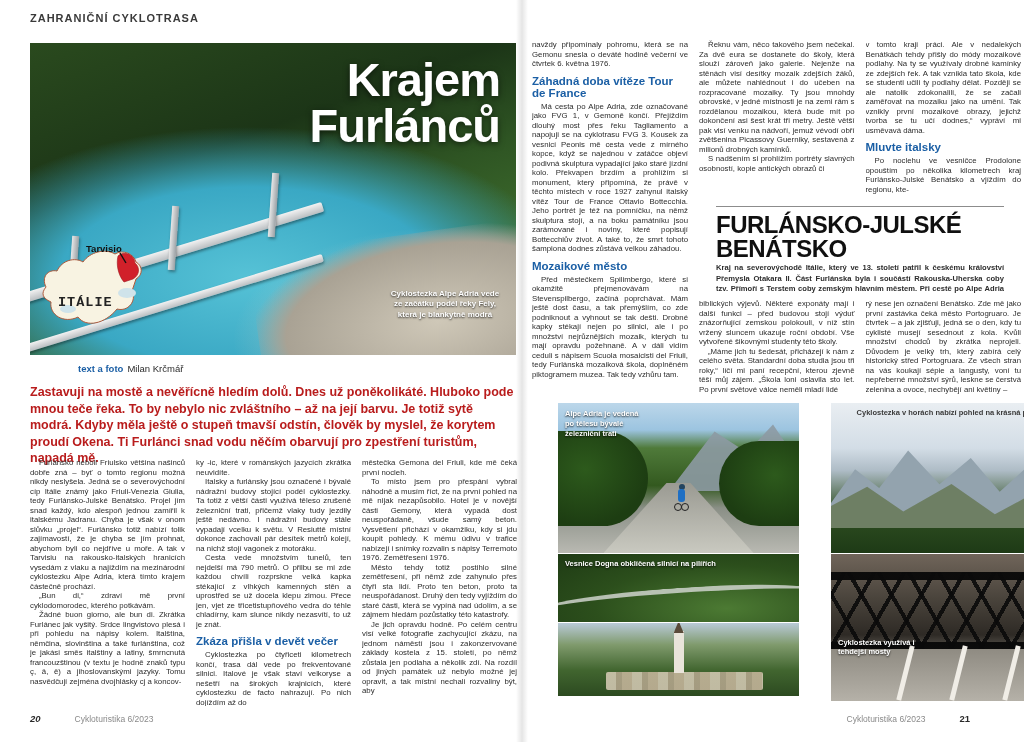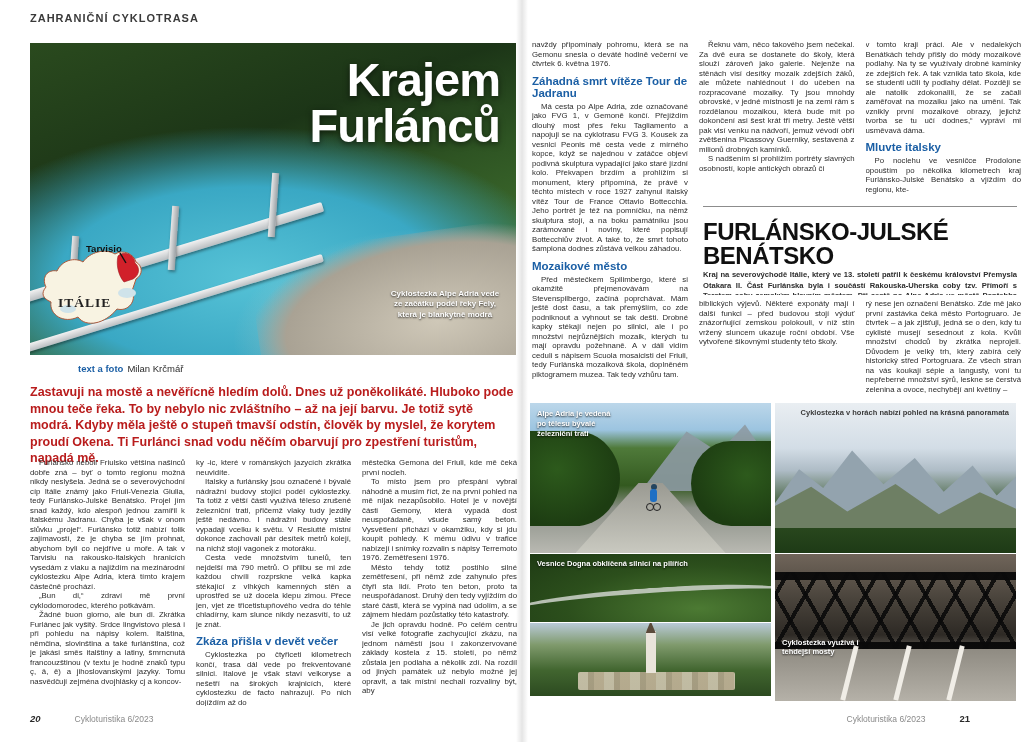--- a/index.html
+++ b/index.html
@@ -48,21 +48,21 @@
   .hero-caption {
     position:absolute; right:12px; bottom:34px; width:118px; text-align:center;
     color:#ffffff; font-size:8px; font-weight:bold; line-height:1.35;
     text-shadow:0 1px 2px rgba(0,0,0,0.8);
   }
   .hero-map { position:absolute; left:2px; bottom:4px; width:128px; height:122px; }
   .map-city {
     position:absolute; left:54px; top:14px; font-size:9.5px; font-weight:bold; color:#111;
   }
   .map-country {
-    position:absolute; left:26px; top:66px; font-family:Liberation Serif, serif;
+    position:absolute; left:26px; top:66px; font-family:Liberation Mono, monospace;
     font-size:13.5px; font-weight:bold; letter-spacing:1px; color:#222;
   }
   
   .byline { position:absolute; left:30px; top:363px; font-size:9.5px; color:#2c2c2c;margin-left:48px; }
   .byline .pre { color:#1b5fa5; font-weight:bold; margin-right:4px; }
   .lead {
     position:absolute; left:30px; top:384px; width:487px; font-size:12.5px; font-weight:bold;
     color:#b91c1c; line-height:1.32; text-align:left;
   }
   
@@ -71,26 +71,26 @@
   .body-text p { font-size:7.8px; line-height:1.22; text-align:justify; color:#2c2c2c; }
   .body-text p.ind { text-indent:9px; }
   .bluehead { color:#1b5fa5; font-size:11.5px; font-weight:bold; line-height:1.05; margin:6px 0 3px; }
   .left-cols { position:absolute; left:30px; top:458px; width:487px; height:248px; }
   
   .rp-top { position:absolute; left:532px; top:40px; width:489px; height:357px; display:flex; gap:11px; }
   .rp-c1 { width:156px; flex:none; overflow:hidden; }
   .rp-wrap { flex:1 1 auto; display:flex; flex-direction:column; }
   .rp-row1 { height:164px; overflow:hidden; }
   .rp-row2 { flex:1 1 auto; overflow:hidden; }
-  .info-box { border-top:1px solid #8c8c8c; padding-top:13px; height:89px; overflow:hidden; margin:2px 4px 4px; }
+  .info-box { border-top:1px solid #8c8c8c; padding-top:6px; height:89px; overflow:hidden; margin:2px 17px 4px; }
   .info-box .title { font-size:24px; font-weight:bold; letter-spacing:-0.5px; color:#101010; line-height:1; margin-bottom:2px; }
   .info-box .body { font-size:7.6px; font-weight:bold; line-height:1.4; color:#2c2c2c; text-align:justify; }
   
   .photos { position:absolute; left:530px; top:403px; width:489px; height:300px; display:flex; gap:4px; }
-  .photo-stack { display:flex; flex-direction:column; gap:1px; width:241px; flex:none; }
+  .photo-stack { display:flex; flex-direction:column; gap:1px; width:241px; flex:none;margin-left:28px; }
   .photo { position:relative; overflow:hidden; }
   .cap-light { position:absolute; color:#fff; font-size:7.5px; font-weight:bold; line-height:1.3; text-shadow:0 1px 2px rgba(0,0,0,0.85); }
   .cap-dark  { position:absolute; color:#3a3a3a; font-size:7.5px; font-weight:bold; text-shadow:none; }
   .ph-cyclist { height:150px;
     background:linear-gradient(to bottom,#bcd7ea 0%, #9cc4e0 18%, #4f7a3a 30%, #33591f 55%, #8a8f86 70%, #b9b9b2 100%); }
   .ph-cyclist .mountain { position:absolute; right:0; top:18px; width:130px; height:70px;
     background:#8d9aa3; clip-path:polygon(0 100%,35% 15%,60% 45%,80% 5%,100% 60%,100% 100%); opacity:0.9; }
   .ph-cyclist .trees-l { position:absolute; left:0; top:28px; width:90px; height:95px;
     background:radial-gradient(ellipse at 30% 40%, #2d5a1c 0%, #1d3d12 70%); border-radius:0 50% 50% 0; }
   .ph-cyclist .trees-r { position:absolute; right:0; top:38px; width:80px; height:85px;
@@ -195,21 +195,21 @@
       <p>městečka Gemona del Friuli, kde mě čeká první nocleh.</p>
       <p class="ind">To místo jsem pro přespání vybral náhodně a musím říct, že na první pohled na mě nijak nezapůsobilo. Hotel je v novější části Gemony, která vypadá dost neuspořádaně, všude samý beton. Vysvětlení přichází v okamžiku, kdy si jdu koupit pohledy. K mému údivu v trafice nabízejí i snímky rozvalin s nápisy Terremoto 1976. Zemětřesení 1976.</p>
       <p class="ind">Město tehdy totiž postihlo silné zemětřesení, při němž zde zahynulo přes čtyři sta lidí. Proto ten beton, proto ta neuspořádanost. Druhý den tedy vyjíždím do staré části, která se vypíná nad údolím, a se zájmem hledám pozůstatky této katastrofy.</p>
       <p class="ind">Je jich opravdu hodně. Po celém centru visí velké fotografie zachycující zkázu, na jednom náměstí jsou i zakonzervované základy kostela z 15. století, po němž zůstala jen podlaha a několik zdí. Na rozdíl od jiných památek už nebylo možné jej opravit, a tak místní nechali rozvaliny být, aby</p>
     </div>
   </div>
 
   <div class="rp-top body-text">
     <div class="rp-c1">
       <p>navždy připomínaly pohromu, která se na Gemonu snesla o deváté hodině večerní ve čtvrtek 6. května 1976.</p>
-      <h3 class="bluehead">Záhadná smrt vítěze Tour de Jadranu</h3>
+      <h3 class="bluehead">Záhadná doba vítěze Tour de France</h3>
       <p class="ind">Má cesta po Alpe Adria, zde označované jako FVG 1, v Gemoně končí. Přejíždím dlouhý most přes řeku Tagliamento a napojuji se na cyklotrasu FVG 3. Kousek za vesnicí Peonis mě cesta vede z mírného kopce, když se najednou v zatáčce objeví podivná skulptura vypadající jako staré jízdní kolo. Překvapen brzdím a prohlížím si monument, který připomíná, že právě v těchto místech v roce 1927 zahynul italský vítěz Tour de France Ottavio Bottecchia. Jeho portrét je též na pomníčku, na němž skulptura stojí, a na boku památníku jsou zarámované i noviny, které popisují Bottecchiův život. A také to, že smrt tohoto šampiona dodnes zůstává velkou záhadou.</p>
       <h3 class="bluehead">Mozaikové město</h3>
       <p class="ind">Před městečkem Spilimbergo, které si okamžitě přejmenovávám na Stevenspilbergo, začíná poprchávat. Mám ještě dost času, a tak přemýšlím, co zde podniknout a vyhnout se tak dešti. Drobné kapky stékají nejen po silnici, ale i po množství nejrůznějších mozaik, kterých tu mají opravdu požehnaně. A v dáli vidím ceduli s nápisem Scuola mosaicisti del Friuli, tedy Furlánská mozaiková škola, doplněném piktogramem muzea. Tak tedy vzhůru tam.</p>
     </div>
     <div class="rp-wrap">
       <div class="rp-row1 cols">
         <div class="col">
           <p class="ind">Řeknu vám, něco takového jsem nečekal. Za dvě eura se dostanete do školy, která slouží zároveň jako galerie. Nejenže na stěnách visí desítky mozaik zdejších žáků, ale můžete nahlédnout i do učeben na rozpracované mozaiky. Ty jsou mnohdy obrovské, v jedné místnosti je na zemi rám s rozdělanou mozaikou, která bude mít po dokončení asi šest krát tři metry. Ještě větší pak visí venku na nádvoří, jemuž vévodí obří zvětšenina Picassovy Guerniky, sestavená z milionů drobných kamínků.</p>
           <p class="ind">S nadšením si prohlížím portréty slavných osobností, kopie antických obrazů či</p>
         </div>
@@ -219,20 +219,21 @@
           <p class="ind">Po noclehu ve vesničce Prodolone opouštím po několika kilometrech kraj Furlánsko-Julské Benátsko a vjíždím do regionu, kte-</p>
         </div>
       </div>
       <div class="info-box">
         <div class="title">FURLÁNSKO-JULSKÉ BENÁTSKO</div>
         <div class="body">Kraj na severovýchodě Itálie, který ve 13. století patřil k českému království Přemysla Otakara II. Část Furlánska byla i součástí Rakouska-Uherska coby tzv. Přímoří s Terstem coby zemským hlavním městem. Při cestě po Alpe Adria ve městě Pontebba míjíte historické milníky, které připomínají, že Pontebba bylo hraničním městem mezi Rakousko-Uherskem a Itálií.</div>
       </div>
       <div class="rp-row2 cols">
         <div class="col">
           <p>biblických výjevů. Některé exponáty mají i další funkci – před budovou stojí výduť znázorňující zemskou polokouli, v níž stín vržený sluncem ukazuje roční období. Vše vytvořené šikovnými studenty této školy.</p>
+          <p class="ind">„Máme jich tu šedesát, přicházejí k nám z celého světa. Standardní doba studia jsou tři roky,“ líčí mi paní recepční, kterou zjevně těší můj zájem. „Škola loni oslavila sto let. Po první světové válce neměli mladí lidé</p>
         </div>
         <div class="col">
           <p>rý nese jen označení Benátsko. Zde mě jako první zastávka čeká město Portogruaro. Je čtvrtek – a jak zjišťuji, jedná se o den, kdy tu cyklisté musejí sesednout z kola. Kvůli množství chodců by zkrátka neprojeli. Důvodem je velký trh, který zabírá celý historický střed Portogruara. Ze všech stran na vás koukají sépie a langusty, voní tu nepřeberné množství sýrů, leskne se čerstvá zelenina a ovoce, nechybějí ani květiny –</p>
         </div>
       </div>
     </div>
   </div>
 
   <div class="photos">
     <div class="photo-stack">

